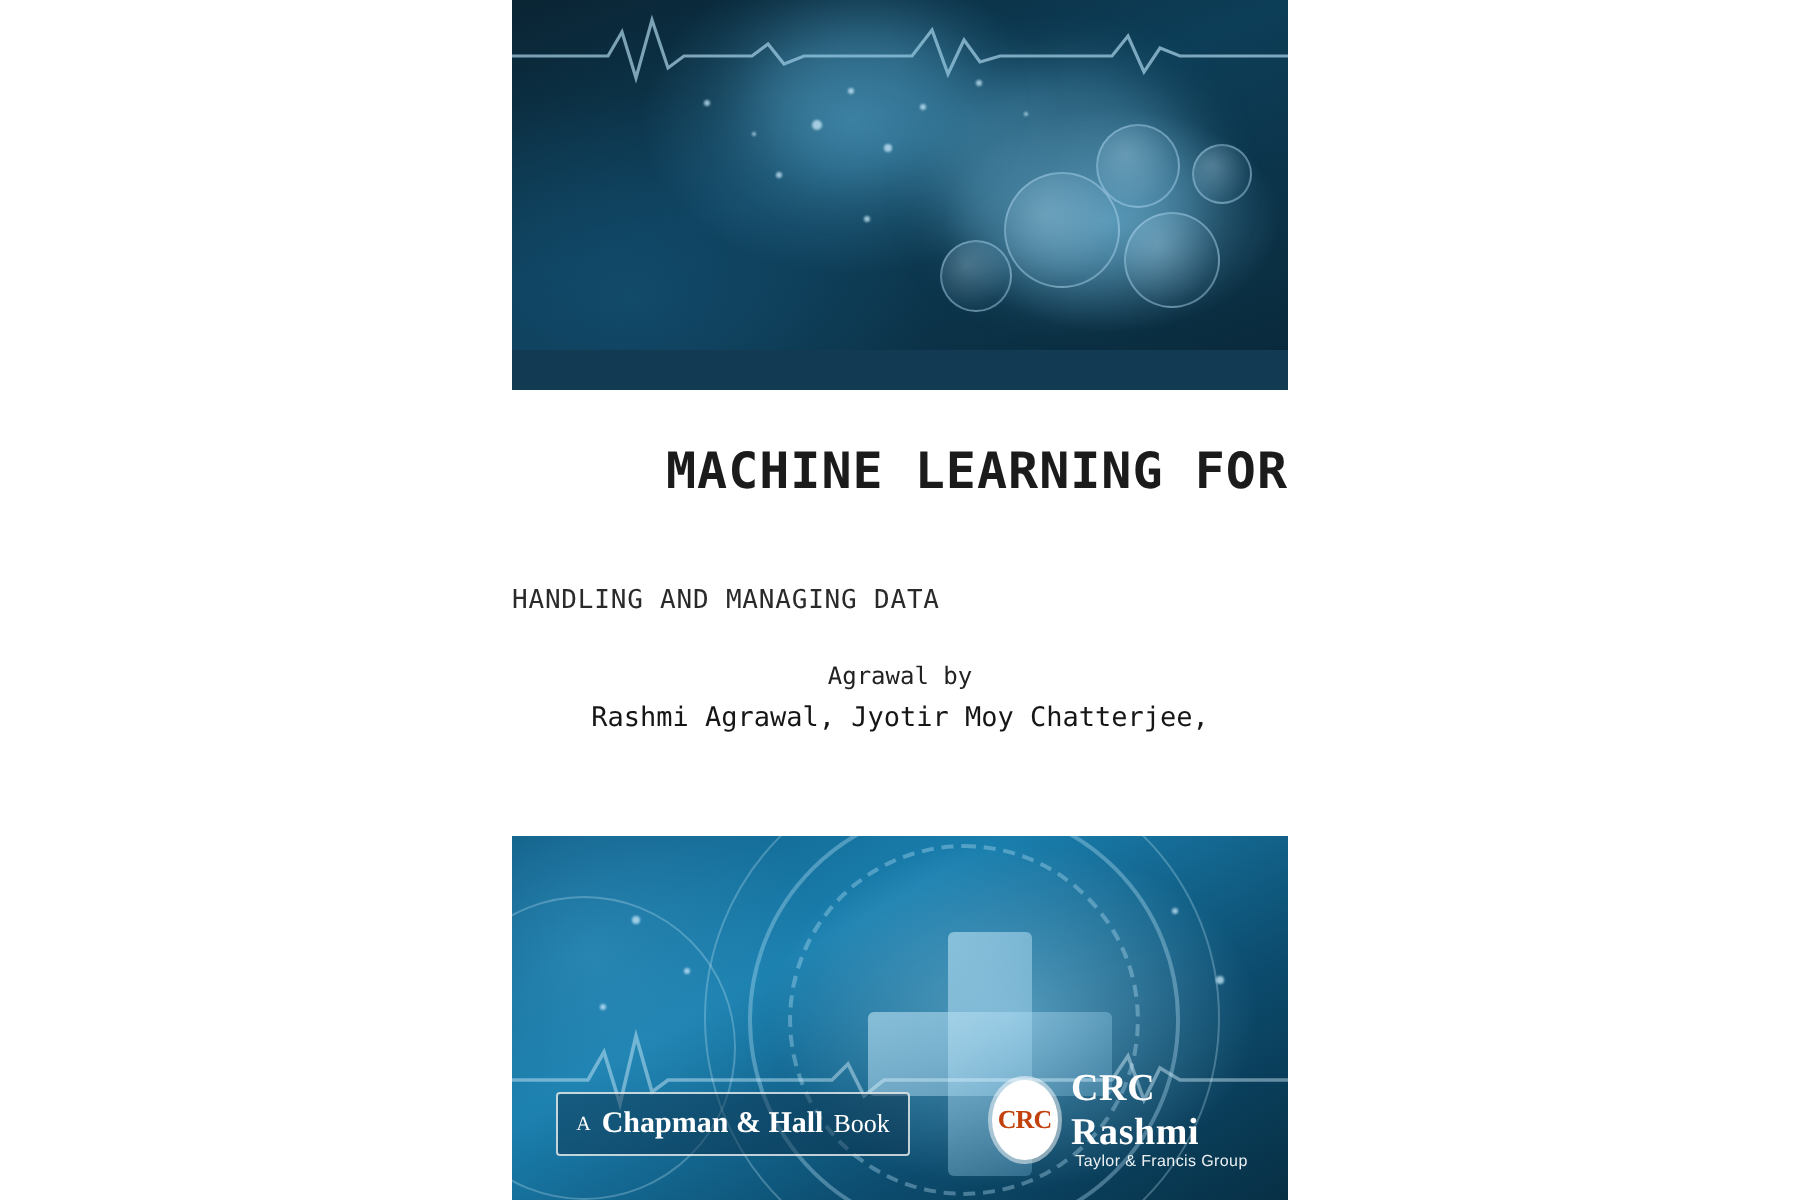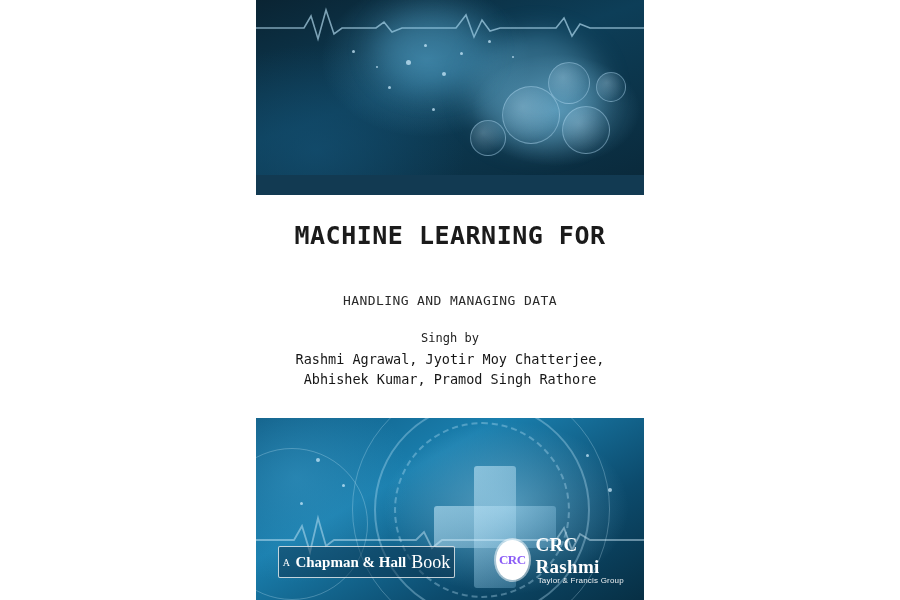--- a/index.html
+++ b/index.html
@@ -89,35 +89,35 @@
     width: 388px;
     height: 223px;
     background: #ffffff;
   }
 
   .title {
     position: absolute;
     left: 0;
     top: 25px;
     width: 388px;
-    text-align: center;
+    text-align: right;
     font-family: "DejaVu Sans Mono", monospace;
     font-size: 25px;
     font-weight: bold;
     letter-spacing: 0.5px;
     line-height: 1.28;
     color: #1b1b1b;
   }
 
   .subtitle {
     position: absolute;
     left: 0;
     top: 98px;
     width: 388px;
-    text-align: center;
+    text-align: left;
     font-family: "DejaVu Sans Mono", monospace;
     font-size: 13px;
     letter-spacing: 0.4px;
     color: #2a2a2a;
   }
 
   .edited-by {
     position: absolute;
     left: 0;
     top: 136px;
@@ -206,38 +206,38 @@
     display: flex;
     align-items: center;
     justify-content: center;
     gap: 5px;
     color: #ffffff;
     font-family: "Liberation Serif", serif;
     font-size: 14px;
   }
   .chapman-hall .a { font-size: 10px; letter-spacing: 0.5px; }
   .chapman-hall .name { font-weight: bold; font-size: 15px; }
-  .chapman-hall .book { font-size: 18px; font-family: Liberation Serif, serif; }
+  .chapman-hall .book { font-size: 13px; font-family: Liberation Serif, serif; }
 
   .crc {
     position: absolute;
     left: 240px;
     top: 118px;
     width: 130px;
     height: 48px;
     display: flex;
     align-items: center;
     gap: 7px;
   }
   .crc .seal {
     width: 40px;
     height: 40px;
     border-radius: 50%;
     background: #ffffff;
-    color: #8b5cf6;
+    color: #c2410c;
     display: flex;
     align-items: center;
     justify-content: center;
     font-family: "Liberation Serif", serif;
     font-weight: bold;
     font-size: 13px;
     letter-spacing: -0.5px;
     box-shadow: 0 0 0 2px rgba(255,255,255,0.5);
   }
   .crc .words { color: #ffffff; line-height: 1.12; }
@@ -290,25 +290,24 @@
 
     <div class="top-band"></div>
 
     <div class="text-area">
       <div class="title">
         <div>MACHINE LEARNING FOR</div>
       </div>
 
       <div class="subtitle">HANDLING AND MANAGING DATA</div>
 
-      <div class="edited-by">Singh by</div>
+      <div class="edited-by">Agrawal by</div>
 
       <div class="editors">
         <div>Rashmi Agrawal, Jyotir Moy Chatterjee,</div>
-        <div>Abhishek Kumar, Pramod Singh Rathore</div>
       </div>
     </div>
 
     <div class="bottom-art">
       <div class="ring" style="left:118px; top:-16px; width:212px; height:212px;"></div>
       <div class="ring dashed" style="left:138px; top:4px; width:172px; height:172px;"></div>
       <div class="ring thin" style="left:96px; top:-38px; width:256px; height:256px;"></div>
       <div class="ring thin" style="left:-40px; top:30px; width:150px; height:150px;"></div>
 
       <div class="cross">

